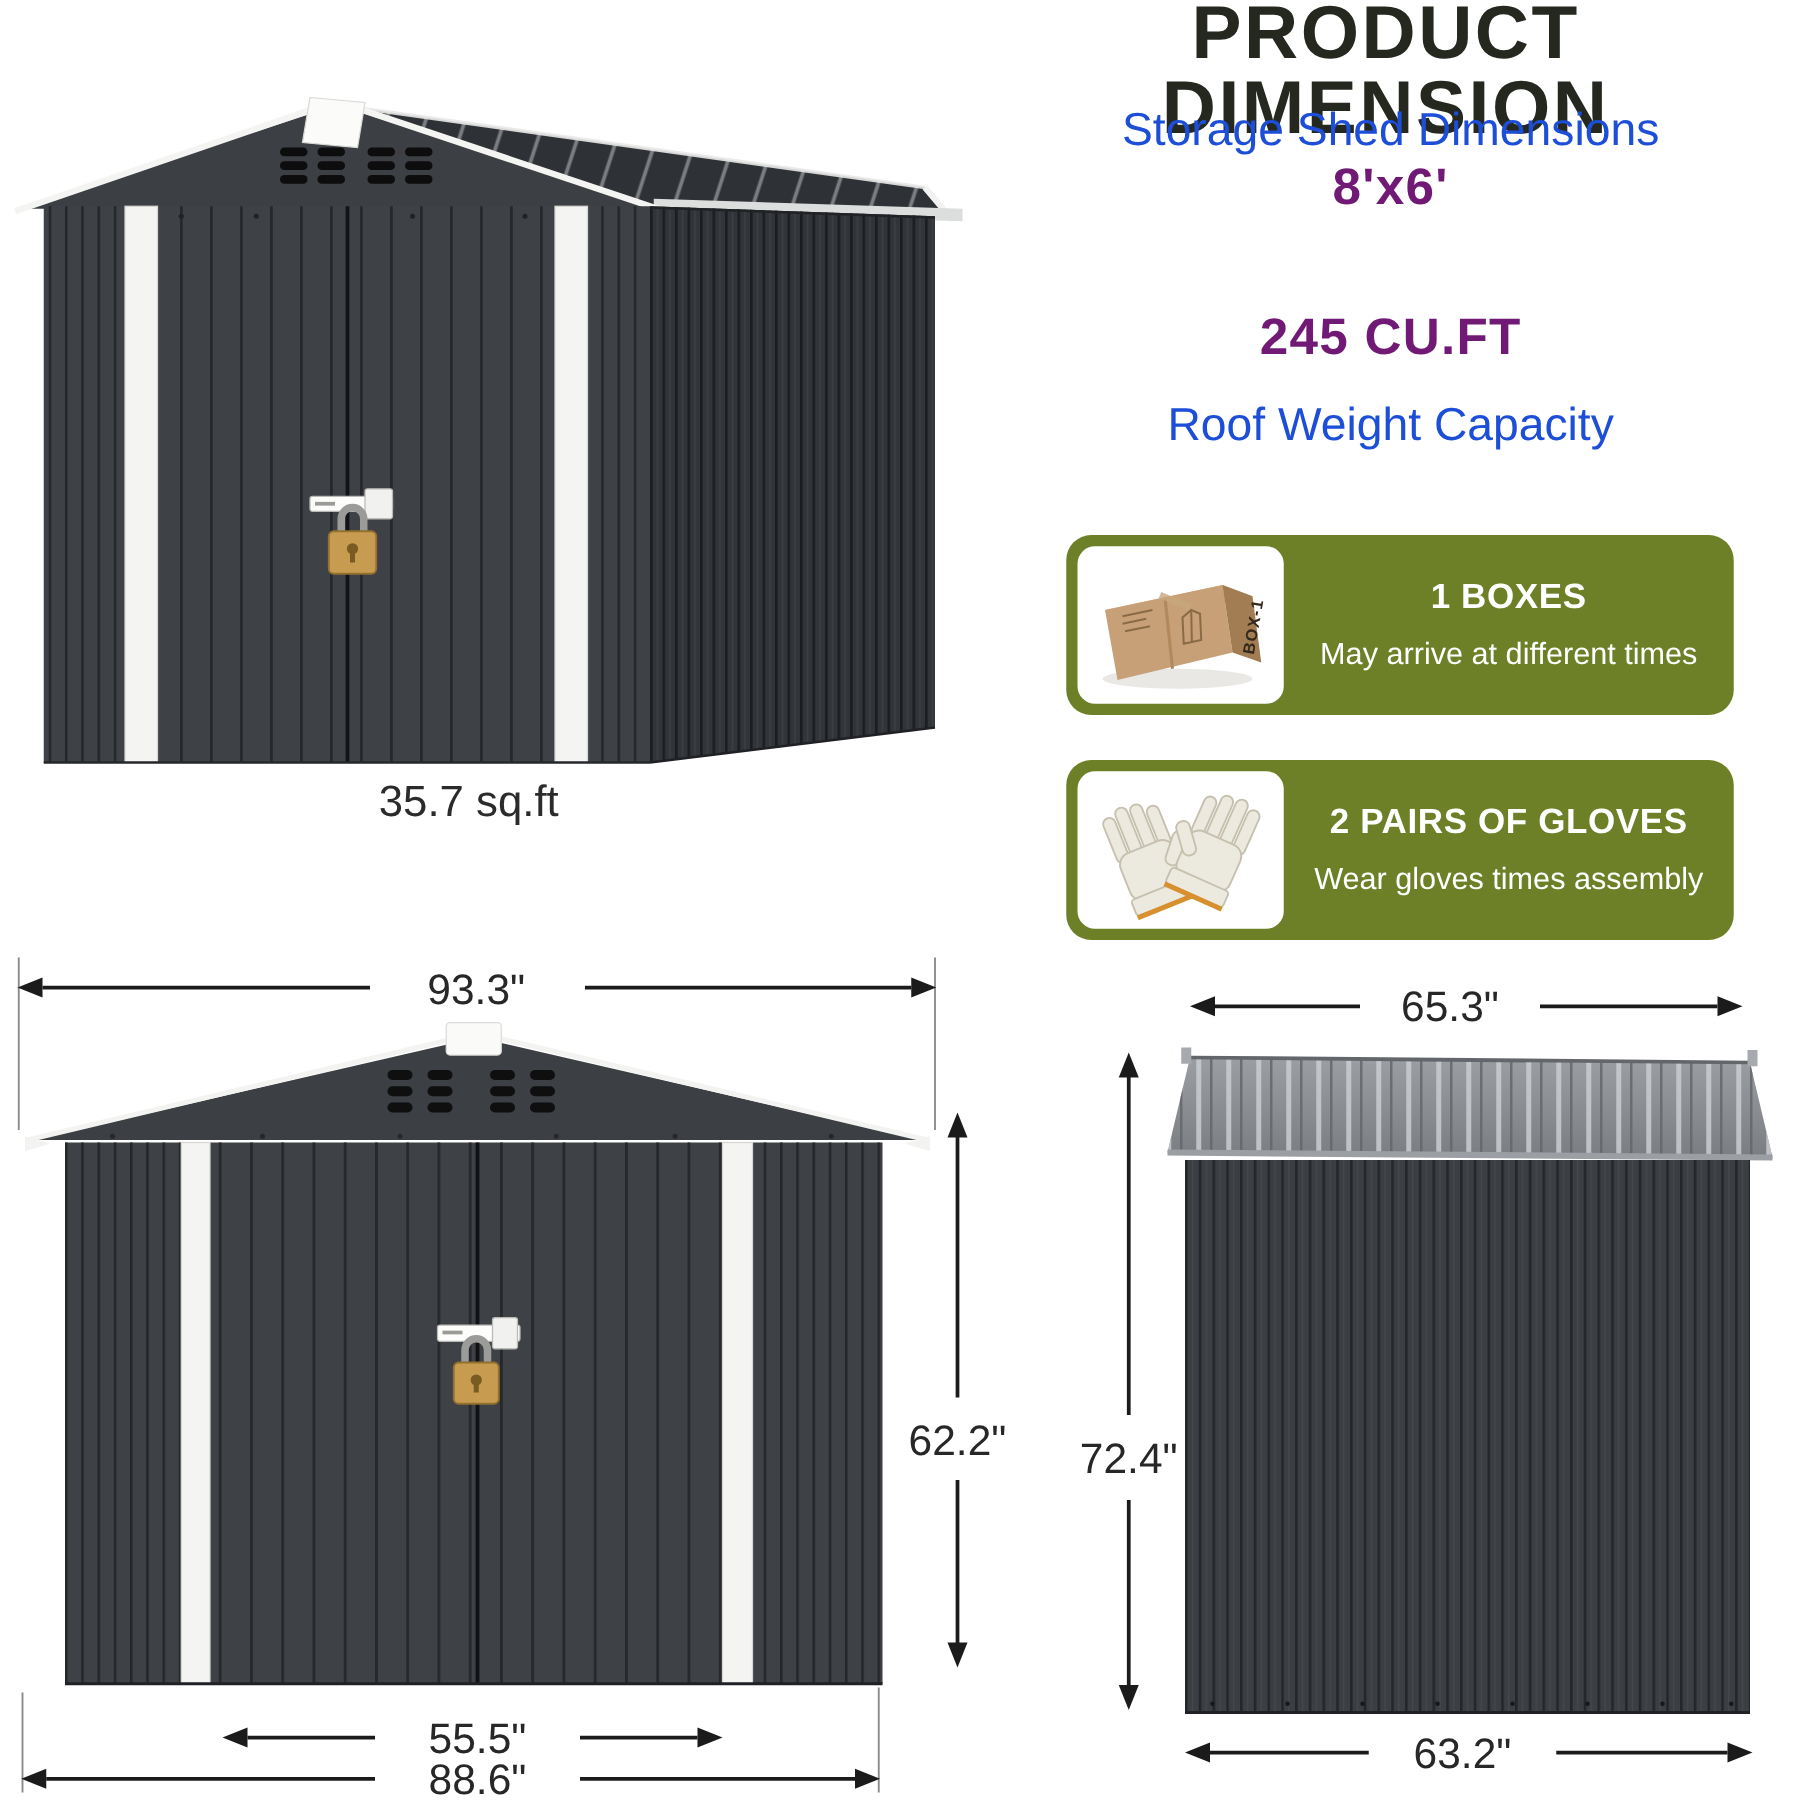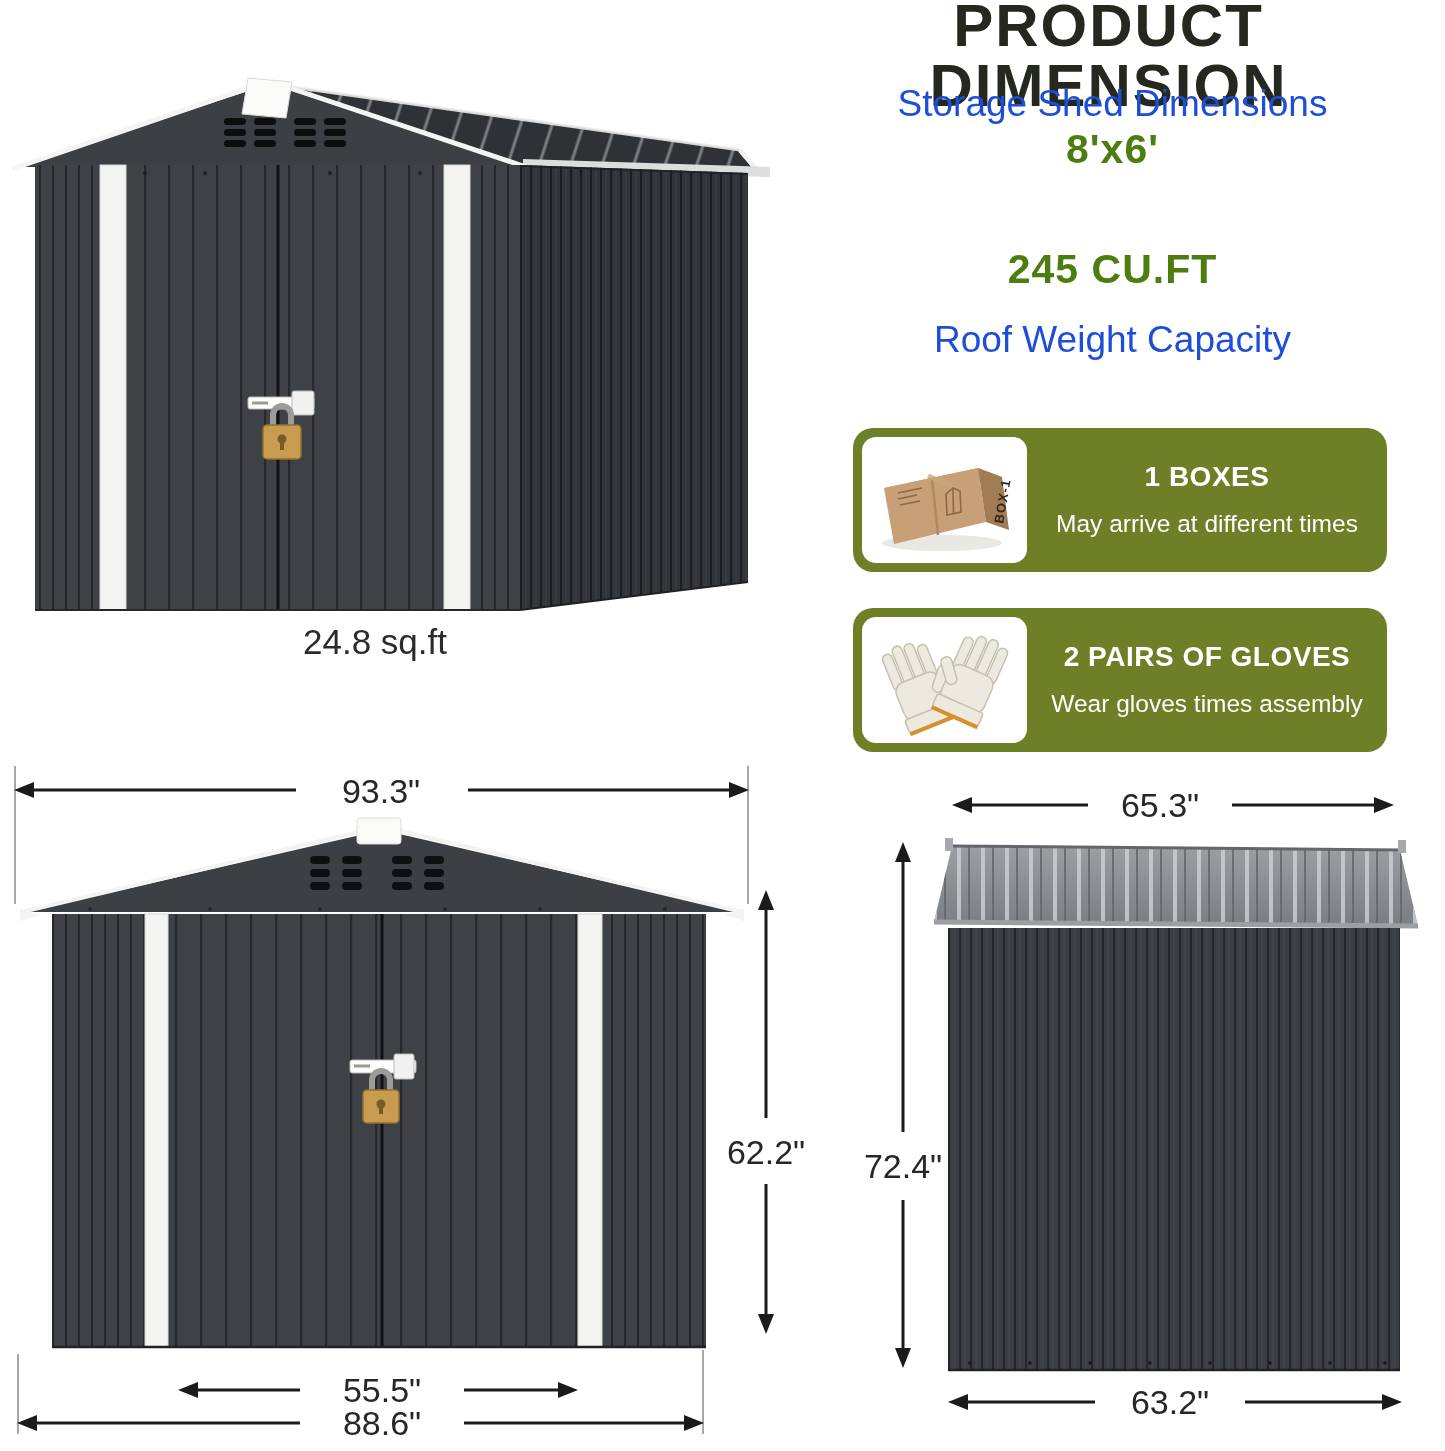--- a/index.html
+++ b/index.html
@@ -3,21 +3,21 @@
 <meta charset="utf-8">
 <style>
   html,body{margin:0;padding:0;background:#fff;}
   .canvas{position:relative;width:1445px;height:1451px;background:#fff;overflow:hidden;
           font-family:"Liberation Sans",sans-serif;}
   .abs{position:absolute;}
   .page-title{position:absolute;left:772px;top:-4px;width:673px;text-align:center;
        font-size:60px;font-weight:bold;letter-spacing:2px;color:#24281e;line-height:1.0;}
   .spec-row{position:absolute;left:780px;width:665px;text-align:center;line-height:1.1;}
   .spec-label{font-size:37px;color:#1d4ed8;}
-  .spec-value{font-size:41px;font-weight:bold;color:#4d7c0f;letter-spacing:1px;}
+  .spec-value{font-size:41px;font-weight:bold;color:#701a75;letter-spacing:1px;}
   .hero-caption{position:absolute;left:60px;top:622px;width:630px;text-align:center;
        font-size:35px;color:#2b2b2b;}
   .badge{position:absolute;left:853px;width:534px;height:144px;background:#6d8027;
        border-radius:20px;display:flex;align-items:center;}
   .badge-tile{width:165px;height:126px;margin-left:9px;background:#ffffff;border-radius:14px;
        display:flex;align-items:center;justify-content:center;flex:0 0 auto;}
   .badge-text{flex:1;text-align:center;color:#ffffff;padding:0 12px;}
   .badge-heading{font-size:28px;font-weight:bold;letter-spacing:.5px;line-height:1.15;}
   .badge-sub{font-size:24.5px;line-height:1.2;margin-top:16px;}
   svg text{font-family:"Liberation Sans",sans-serif;}
@@ -110,21 +110,21 @@
 
     <g>
       <polygon points="520,95 748,103 748,512 520,540" fill="#313438"></polygon>
       <rect x="520" y="95" width="228" height="445" fill="url(#ribsSide)" clip-path="url(#sideClip)"></rect>
       <line x1="520" y1="96" x2="748" y2="104" stroke="#202226" stroke-width="2"></line>
       <line x1="520" y1="540" x2="748" y2="512" stroke="#1f2125" stroke-width="2"></line>
     </g>
     <line x1="35" y1="540" x2="520" y2="540" stroke="#25272b" stroke-width="2"></line>
   </svg>
 
-  <div class="hero-caption">24.8 sq.ft</div>
+  <div class="hero-caption">35.7 sq.ft</div>
 
   <div class="page-title">PRODUCT DIMENSION</div>
 
   <div class="spec-row spec-label" style="top:84px">Storage Shed Dimensions</div>
   <div class="spec-row spec-value" style="top:127px">8'x6'</div>
   <div class="spec-row spec-value" style="top:247px">245 CU.FT</div>
   <div class="spec-row spec-label" style="top:320px">Roof Weight Capacity</div>
 
   <div class="badge" style="top:428px">
     <div class="badge-tile">

